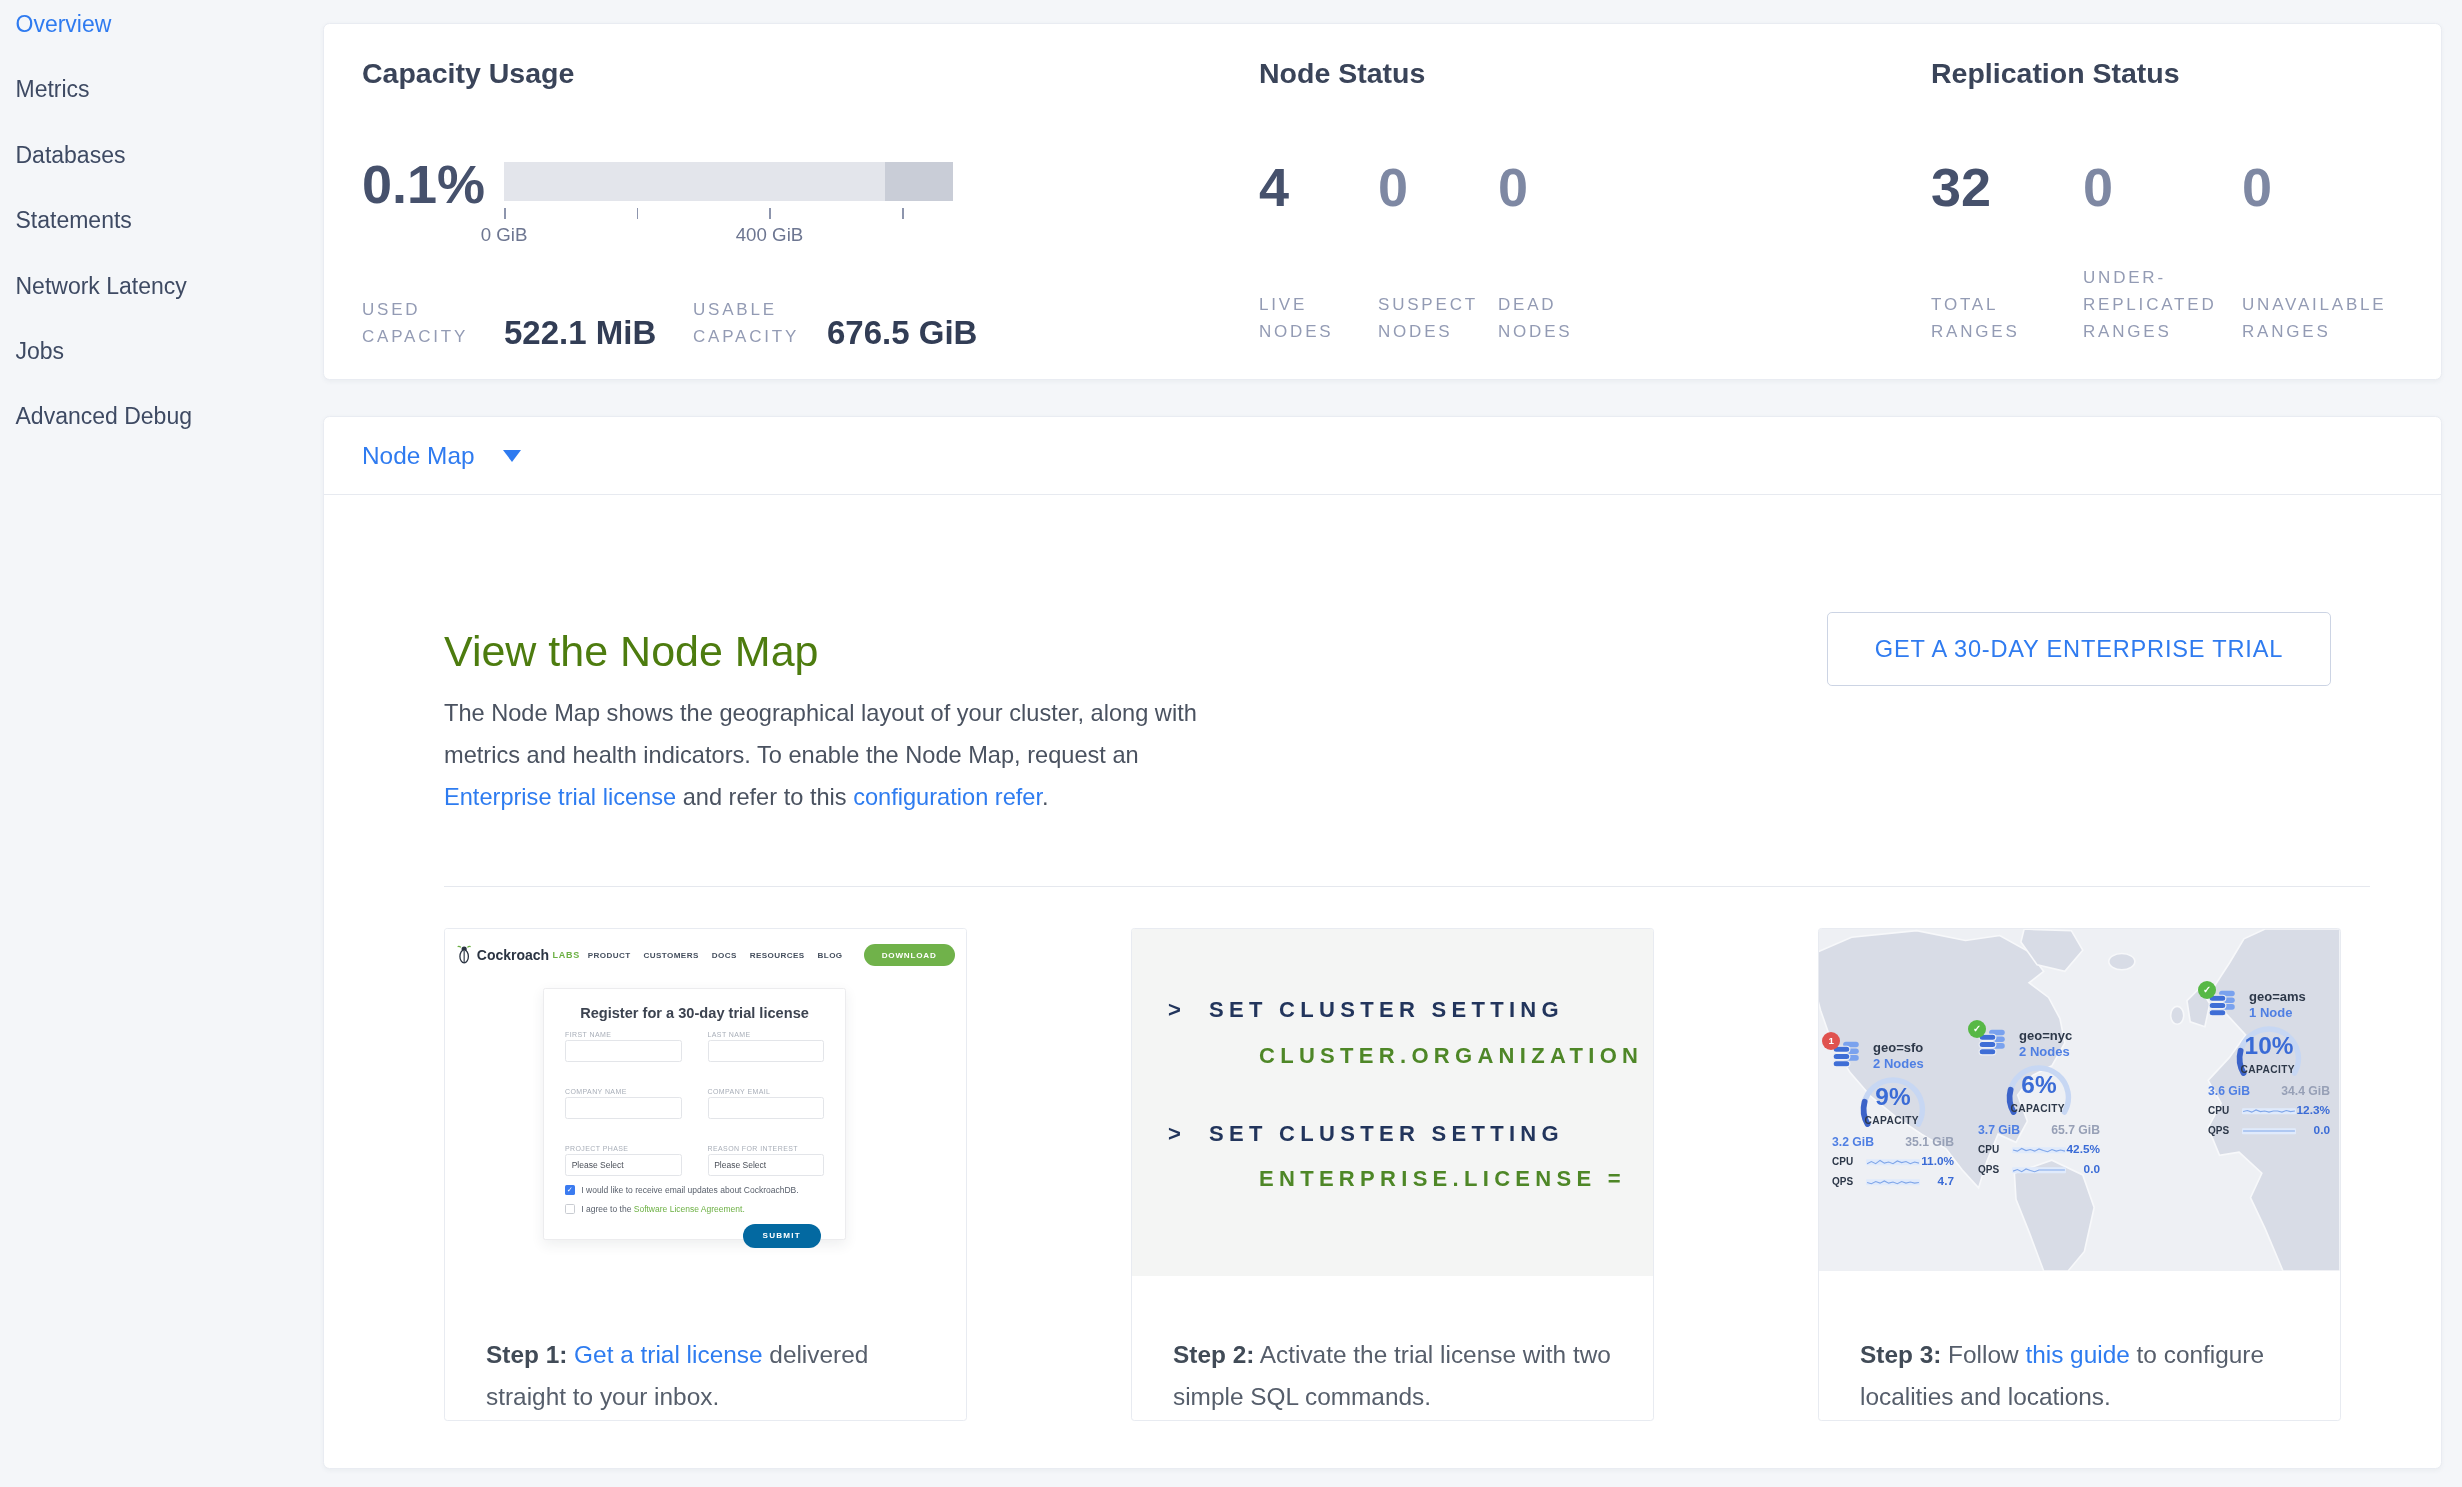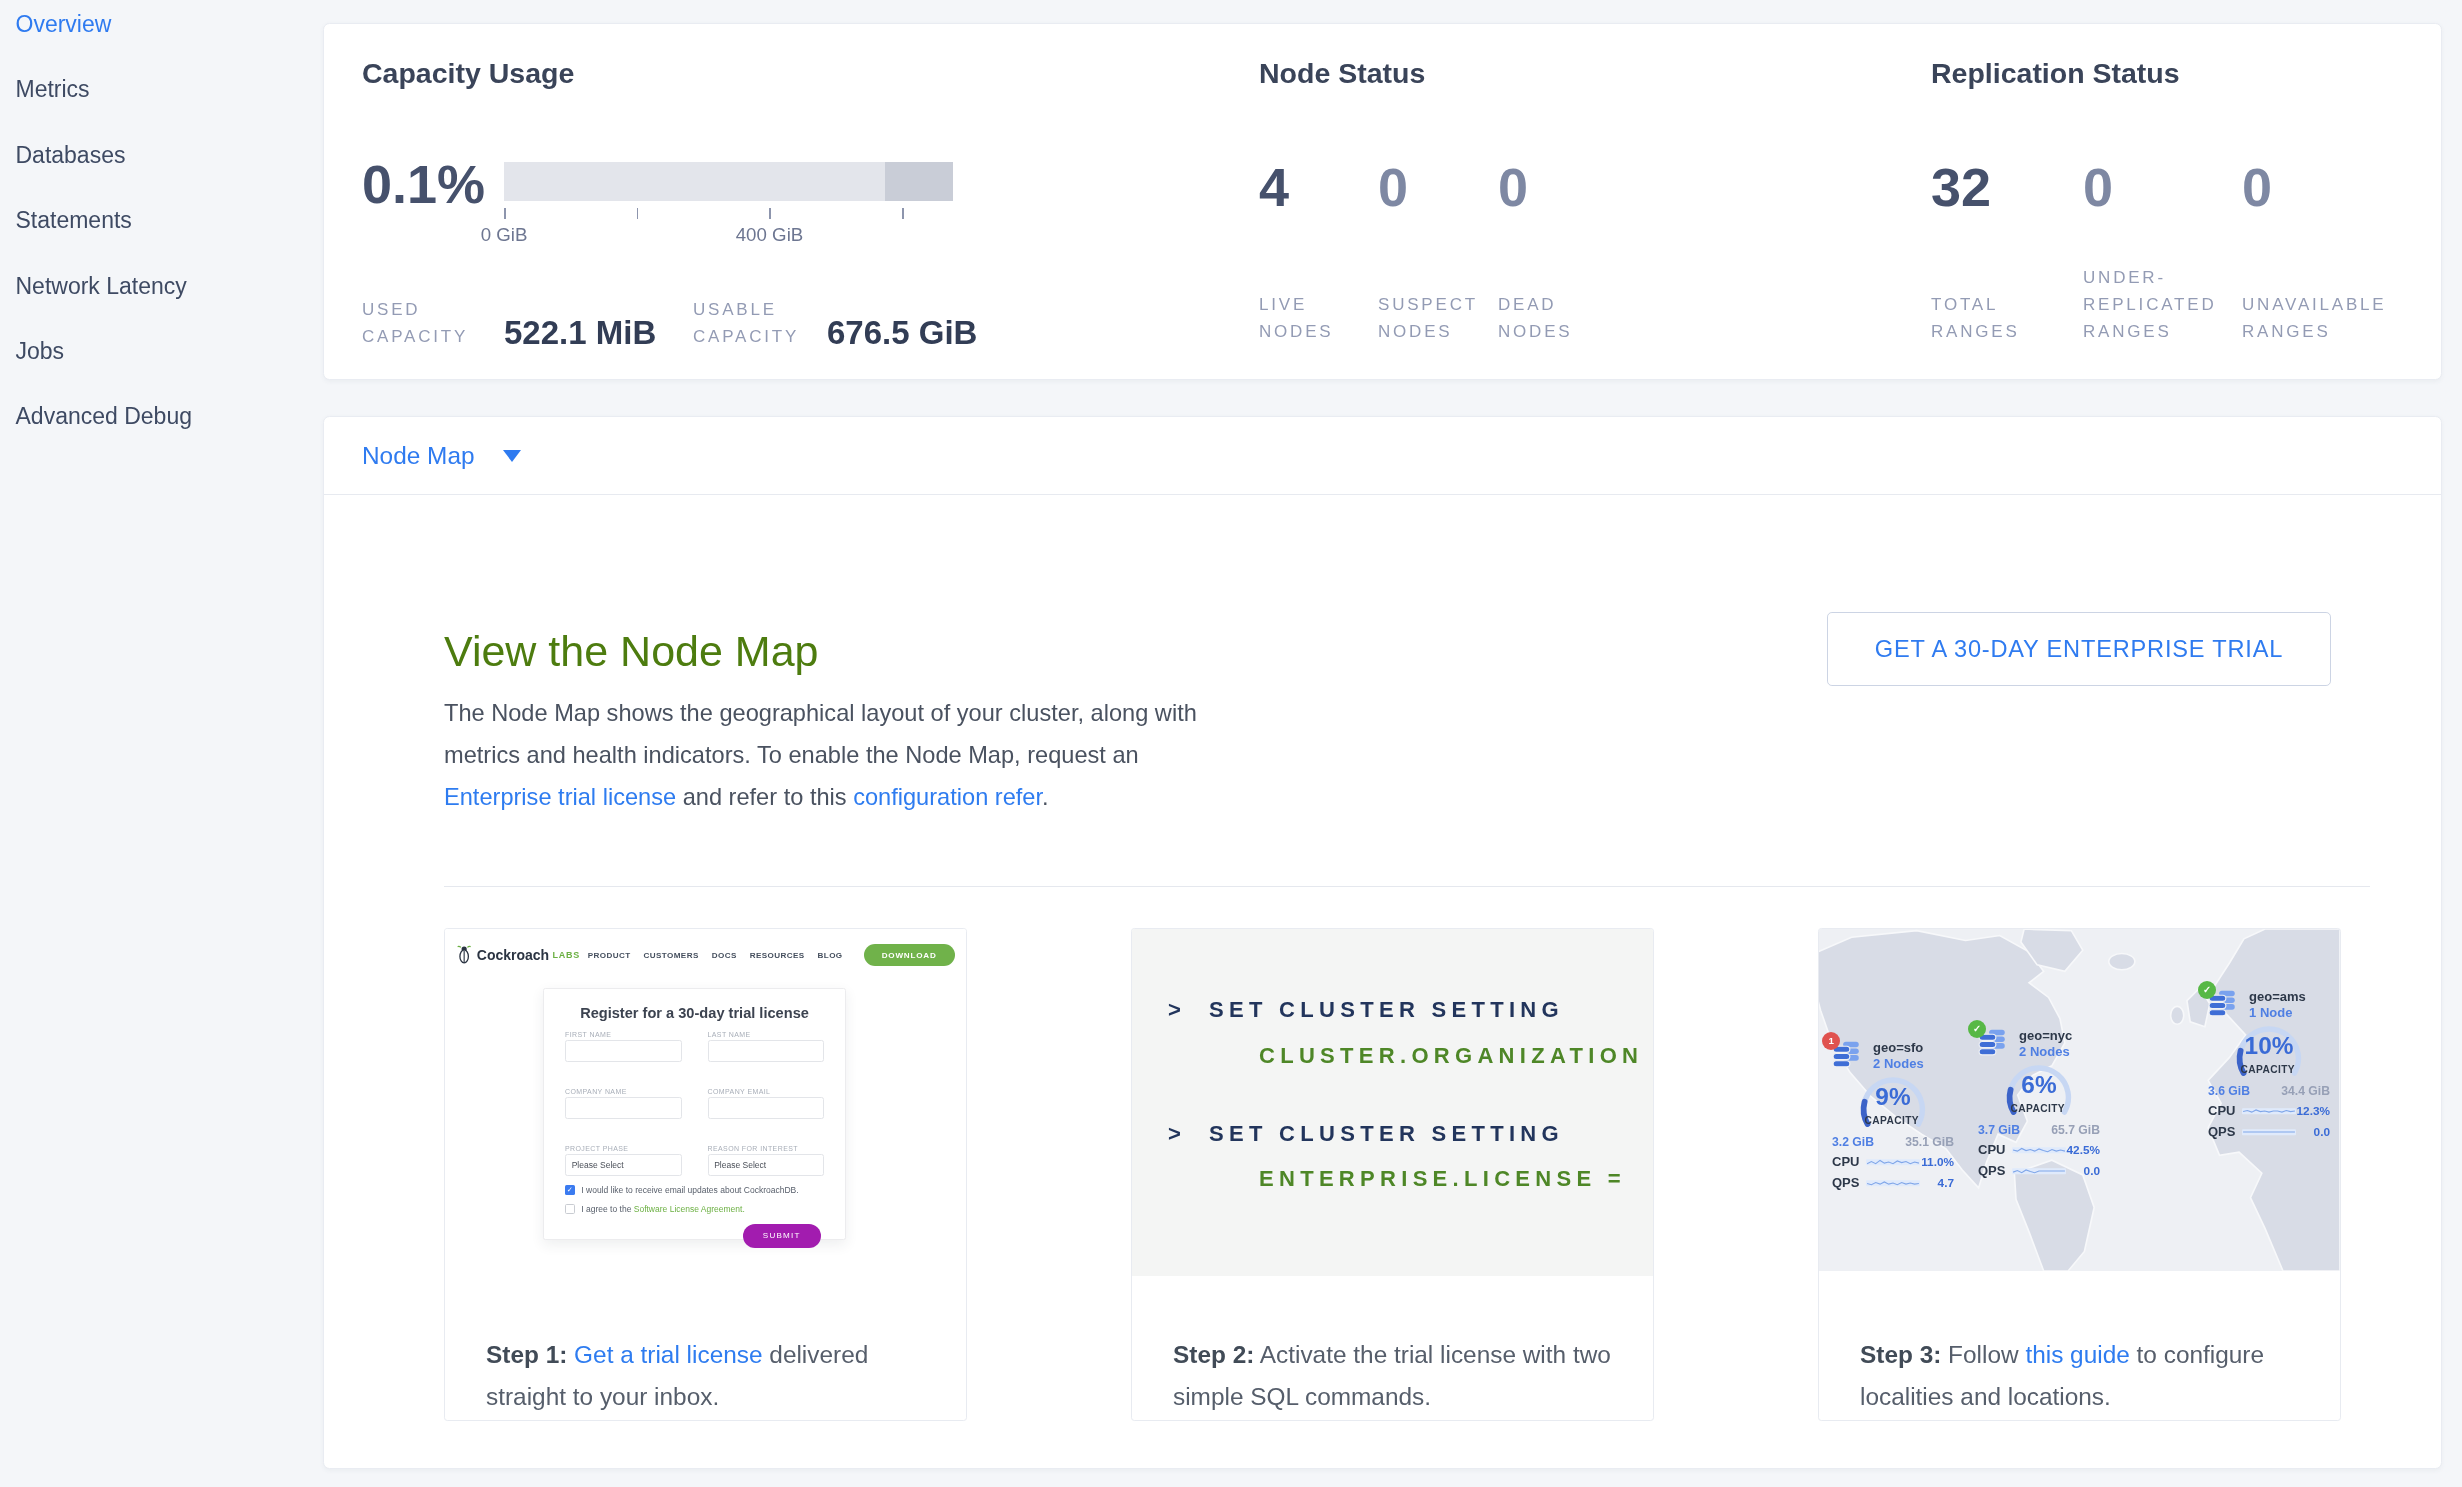--- a/index.html
+++ b/index.html
@@ -82,22 +82,22 @@
   .msf-title{font-size:14.6px;font-weight:700;color:#3c4350;text-align:center;margin-bottom:9.8px;}
   .msf-grid{display:grid;grid-template-columns:1fr 1fr;column-gap:11.4px;row-gap:7.3px;gap:26px;}
   .msf-label{font-size:7px;letter-spacing:0.4px;color:#a8aeb8;margin-bottom:2.4px;}
   .msf-input{height:19.5px;border:0.8px solid #e3e5e9;border-radius:2.4px;background:#fff;}
   .msf-select{height:19.5px;border:0.8px solid #e3e5e9;border-radius:2.4px;background:#fff;display:flex;align-items:center;padding-left:5.7px;font-size:8.5px;color:#4a4f58;}
   .msf-check-row{display:flex;align-items:center;margin-top:9px;font-size:8.5px;color:#59606c;}
   .msf-box{width:9.8px;height:9.8px;border-radius:1.6px;margin-right:6.5px;flex:none;}
   .msf-box.checked{background:#3b7bf0;color:#fff;font-size:7.3px;line-height:9.8px;text-align:center;}
   .msf-box.empty{border:0.8px solid #c9ccd2;background:#fff;box-sizing:border-box;}
   .green-link{color:#6cb043;}
-  .msf-submit{margin:9.8px 3.3px 0 auto;width:78px;height:24.4px;border-radius:12.2px;background:#a21caf;color:#fff;
-    font-size:8.1px;font-weight:400;letter-spacing:1.2px;display:flex;align-items:center;justify-content:center;}
+  .msf-submit{margin:9.8px 3.3px 0 auto;width:78px;height:24.4px;border-radius:12.2px;background:#0369a1;color:#fff;
+    font-size:8.1px;font-weight:700;letter-spacing:1.2px;display:flex;align-items:center;justify-content:center;}
 
   
   .code-area{position:absolute;left:0;top:0;width:521px;height:347px;background:#f4f5f4;padding:68px 0 0 36px;box-sizing:border-box;}
   .code-line{font-size:22px;font-weight:700;letter-spacing:5.3px;color:#22355c;white-space:nowrap;}
   .code-arg{font-size:22px;font-weight:700;letter-spacing:5.3px;color:#4e8727;margin:19.5px 0 0 91px;white-space:nowrap;}
   .code-block2{margin-top:52px;}
 
   
   .map-area{position:absolute;left:0;top:0;width:521px;height:342px;background:#eef0f4;}
   .map-area svg.world{position:absolute;left:0;top:0;}
@@ -111,21 +111,21 @@
   .loc-names{margin-left:8.1px;line-height:15.5px;white-space:nowrap;}
   .loc-name{font-size:13px;font-weight:700;color:#2d3849;}
   .loc-nodes{font-size:13px;font-weight:700;color:#4f7fe3;}
   .loc-gauge{position:relative;width:76px;height:65px;margin:0 auto;}
   .loc-pct{position:absolute;left:0;right:0;top:9.8px;text-align:center;font-size:24.4px;font-weight:700;color:#3a6bd6;}
   .loc-cap{position:absolute;left:0;right:12px;top:42px;text-align:right;font-size:10.2px;font-weight:700;letter-spacing:0.4px;color:#2d3849;}
   .loc-gib{display:flex;justify-content:space-between;margin-top:-3.3px;font-size:12.2px;font-weight:700;}
   .loc-gib .used{color:#4f7fe3;}
   .loc-gib .total{color:#97a0b6;}
   .loc-row{display:flex;align-items:center;margin-top:5.7px;}
-  .loc-row-label{width:34px;font-size:13px;font-weight:700;color:#2d3849;}
+  .loc-row-label{width:34px;font-size:10px;font-weight:700;color:#2d3849;}
   .loc-row-val{margin-left:auto;font-size:11.8px;font-weight:700;color:#3a6bd6;}
   .spark{width:54px;height:13px;}
 </style>
 </head>
 <body>
 
 <div id="app">
 
   <nav class="sidebar">
     <div class="side-item active" style="top:10.6px">Overview</div>

